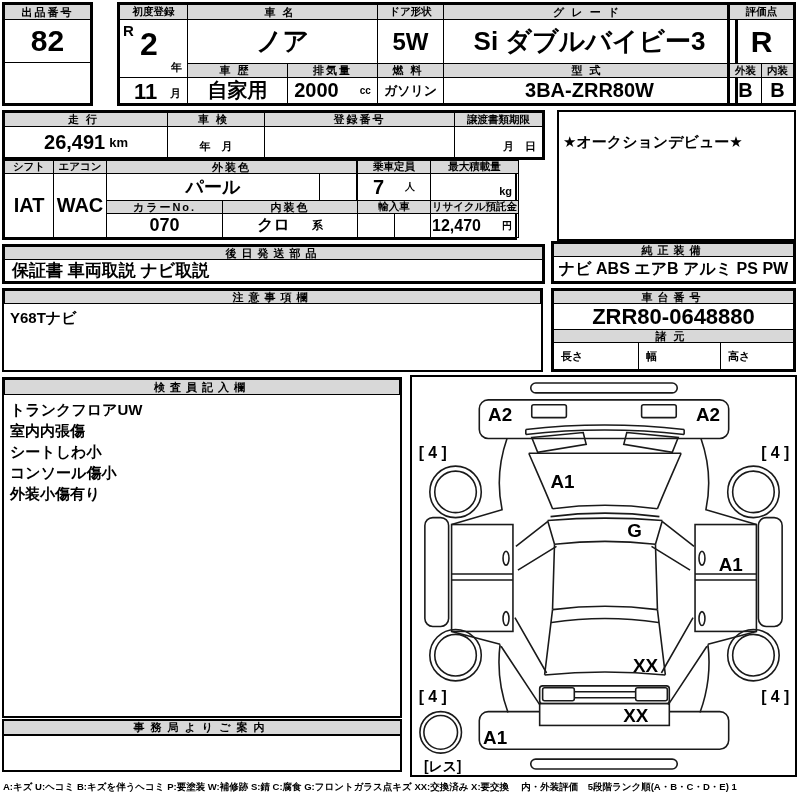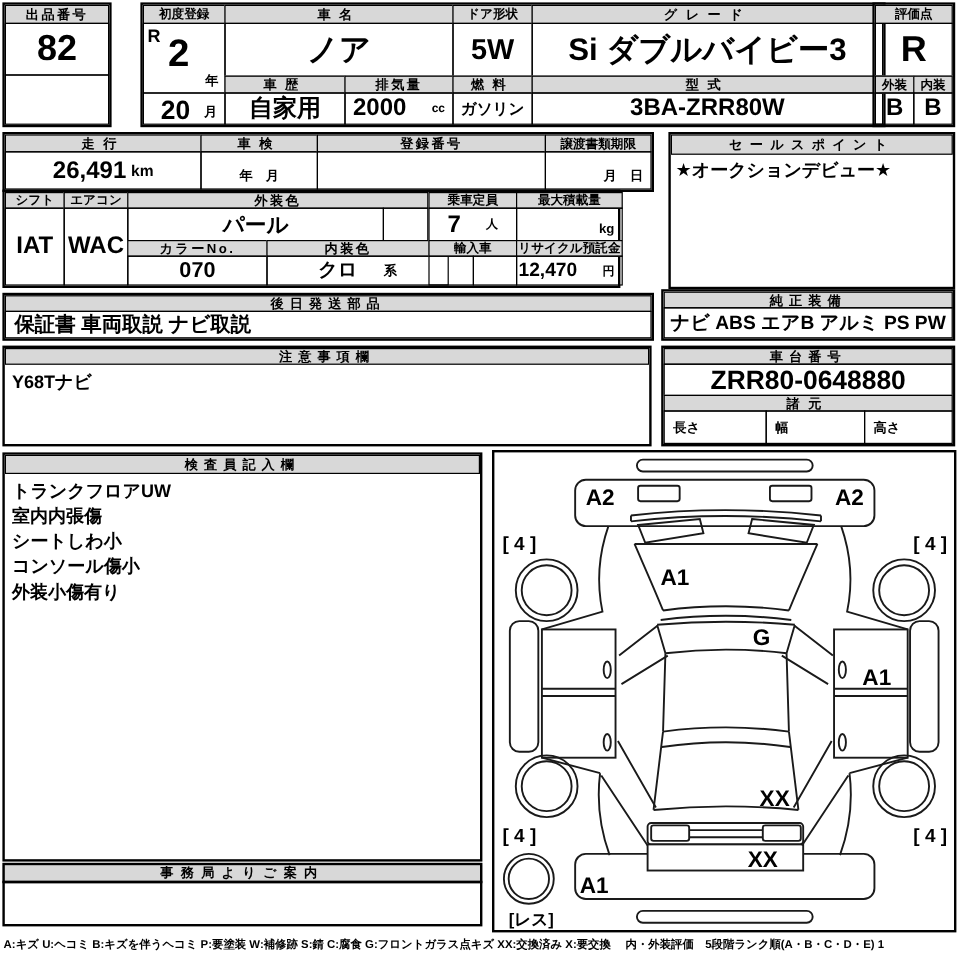--- a/index.html
+++ b/index.html
@@ -39,21 +39,21 @@
 
   <div class="box" style="left:117px;top:2px;width:621px;height:104px">
 
     <div class="c b hdr t" style="left:0;top:0;width:69px;height:16px">初度登録</div>
     <div class="c b" style="left:0;top:15px;width:69px;height:59px">
       <span class="c" style="left:3px;top:2px;font-size:15px;font-weight:700">R</span>
       <span class="c" style="left:20px;top:6px;font-size:32px;font-weight:700">2</span>
       <span class="c" style="right:5px;bottom:2px;font-size:11px;font-weight:700">年</span>
     </div>
     <div class="c b" style="left:0;top:73px;width:69px;height:27px">
-      <span class="c" style="left:14px;top:1px;font-size:22px;font-weight:700">20</span>
+      <span class="c" style="left:14px;top:1px;font-size:22px;font-weight:700">11</span>
       <span class="c" style="right:6px;bottom:2px;font-size:11px;font-weight:700">月</span>
     </div>
 
     <div class="c b hdr w" style="left:68px;top:0;width:191px;height:16px">車名</div>
     <div class="c b val" style="left:68px;top:15px;width:191px;height:45px;font-size:26px">ノア</div>
     <div class="c b hdr w" style="left:68px;top:59px;width:101px;height:15px">車歴</div>
     <div class="c b val" style="left:68px;top:73px;width:101px;height:27px;font-size:20px">自家用</div>
     <div class="c b hdr" style="left:168px;top:59px;width:91px;height:15px">排気量</div>
     <div class="c b val" style="left:168px;top:73px;width:91px;height:27px">
       <span style="font-size:20px">2000</span>
@@ -100,21 +100,21 @@
     <div class="c b hdr t" style="left:49px;top:0;width:54px;height:14px">エアコン</div>
     <div class="c b val" style="left:49px;top:13px;width:54px;height:65px;font-size:20px">WAC</div>
 
     <div class="c b hdr" style="left:102px;top:0;width:251px;height:14px">外装色</div>
     <div class="c b val" style="left:102px;top:13px;width:214px;height:28px;font-size:18px">パール</div>
     <div class="c b" style="left:315px;top:13px;width:38px;height:28px"></div>
 
     <div class="c b hdr" style="left:102px;top:40px;width:117px;height:14px">カラーNo.</div>
     <div class="c b val" style="left:102px;top:53px;width:117px;height:25px;font-size:18px">070</div>
     <div class="c b hdr" style="left:218px;top:40px;width:136px;height:14px">内装色</div>
-    <div class="c b val" style="left:218px;top:53px;width:152px;height:25px">
+    <div class="c b val" style="left:218px;top:53px;width:136px;height:25px">
       <span style="font-size:16px">クロ</span>
       <span style="font-size:11px;font-weight:700;margin-left:22px">系</span>
     </div>
 
     <div class="c b hdr t" style="left:353px;top:0;width:74px;height:14px">乗車定員</div>
     <div class="c b val" style="left:353px;top:13px;width:74px;height:28px">
       <span style="font-size:20px">7</span>
       <span class="u">人</span>
     </div>
     <div class="c b hdr t" style="left:426px;top:0;width:89px;height:14px">最大積載量</div>
@@ -124,21 +124,20 @@
     <div class="c b" style="left:353px;top:53px;width:38px;height:25px"></div>
     <div class="c b" style="left:390px;top:53px;width:37px;height:25px"></div>
     <div class="c b hdr t" style="left:426px;top:40px;width:89px;height:14px">リサイクル預託金</div>
     <div class="c b val right" style="left:426px;top:53px;width:89px;height:25px">
       <span style="font-size:16px">12,470</span>
       <span class="u">円</span>
     </div>
   </div>
 
   <div class="box" style="left:557px;top:110px;width:239px;height:131px">
-    <div class="c b hdr" style="left:0;top:0;width:235px;height:17px;letter-spacing:6px">セールスポイント</div>
     <div class="c" style="left:4px;top:21px;font-size:15px;font-weight:700">★オークションデビュー★</div>
   </div>
 
   <div class="box" style="left:2px;top:244px;width:543px;height:40px">
     <div class="c b hdr" style="left:0;top:0;width:539px;height:14px;letter-spacing:5px">後日発送部品</div>
     <div class="c b val left" style="left:0;top:13px;width:539px;height:23px;font-size:17px">保証書 車両取説 ナビ取説</div>
   </div>
 
   <div class="box" style="left:551px;top:241px;width:245px;height:43px">
     <div class="c b hdr" style="left:0;top:0;width:241px;height:14px;letter-spacing:5px">純正装備</div>

